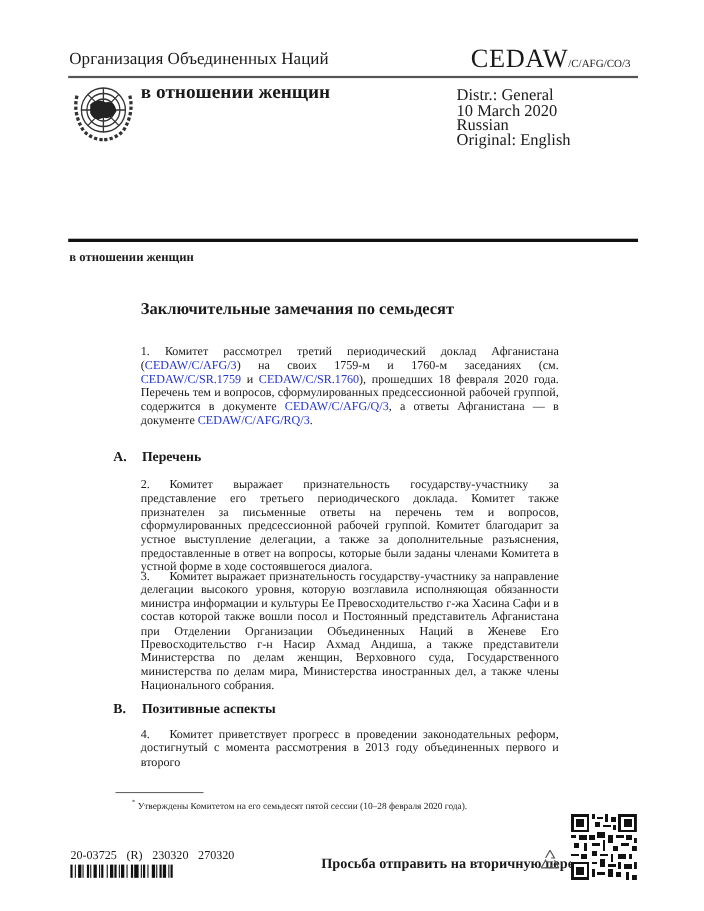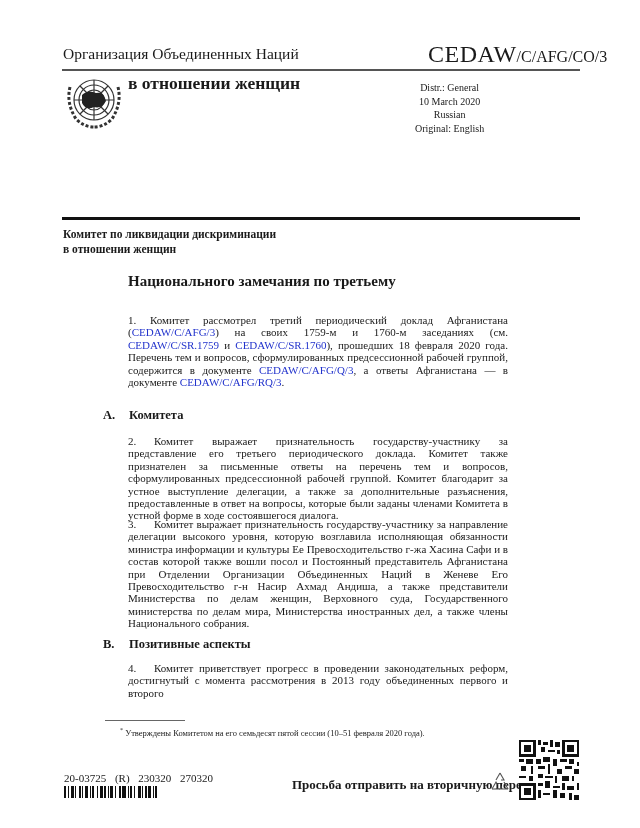--- a/index.html
+++ b/index.html
@@ -1,25 +1,25 @@
 <!DOCTYPE html>
 <html><head>
 <meta charset="utf-8">
 <style>
   html, body { margin:0; padding:0; background:#ffffff; }
   body { width:640px; height:828px; position:relative; overflow:hidden; font-family:"Liberation Serif", "DejaVu Serif", serif; color:#1a1a1a; }
   .abs { position:absolute; }
   .org { left:63px; top:45px; font-size:15.5px; }
   .symbol { left:428px; top:41px; white-space:nowrap; }
   .symbol .big { font-size:24px; letter-spacing:0.5px; }
-  .symbol .small { font-size:16px; }
+  .symbol .small { font-size:10px; }
   .rule-top { left:62px; top:69px; width:518px; height:2px; background:#555; }
   .logo { left:62px; top:73px; width:64px; height:58px; }
   .conv-title { left:128px; top:74px; font-size:17.5px; font-weight:bold; line-height:19px; }
-  .distr { left:415px; top:81px; font-size:10px; line-height:13.5px;text-align:center; }
+  .distr { left:415px; top:81px; font-size:15px; line-height:13.5px; }
   .rule-thick { left:62px; top:217px; width:518px; height:3px; background:#111; }
   .committee { left:63px; top:227px; font-size:11.5px; font-weight:bold; line-height:15px; }
   .doc-title { left:128px; top:272px; font-size:15px; font-weight:bold; line-height:18px; }
   .doc-title sup { font-size:7px; font-weight:normal; }
   .para { left:128px; width:380px; font-size:11px; line-height:12.4px; text-align:justify; }
   .para .num { display:inline-block; }
   .p1 { top:314px; }
   .p2 { top:435px; }
   .p3 { top:518px; }
   .p4 { top:662px; }
@@ -74,55 +74,54 @@
 <div class="abs distr">
   <div>Distr.: General</div>
   <div>10 March 2020</div>
   <div>Russian</div>
   <div>Original: English</div>
 </div>
 
 <div class="abs rule-thick"></div>
 
 <div class="abs committee">
-  <div>Комитет по ликвидации дискриминации</div>
   <div>в отношении женщин</div>
 </div>
 
 <div class="abs doc-title">
-  <div>Национального замечания по третьему</div>
+  <div>Заключительные замечания по семьдесят</div>
 </div>
 
 <div class="abs para p1">
   <span class="num">1.</span><span> Комитет рассмотрел третий периодический доклад Афганистана (</span><a class="lnk">CEDAW/C/AFG/3</a><span>) на своих 1759-м и 1760-м заседаниях (см. </span><a class="lnk">CEDAW/C/SR.1759</a><span> и </span><a class="lnk">CEDAW/C/SR.1760</a><span>), прошедших 18 февраля 2020 года. Перечень тем и вопросов, сформулированных предсессионной рабочей группой, содержится в документе </span><a class="lnk">CEDAW/C/AFG/Q/3</a><span>, а ответы Афганистана — в документе </span><a class="lnk">CEDAW/C/AFG/RQ/3</a><span>.</span>
 </div>
 
 <div class="abs sec secA">
-  <span class="letter">A.</span><span>Комитета</span>
+  <span class="letter">A.</span><span>Перечень</span>
 </div>
 
 <div class="abs para p2">
   <span class="num" style="width:26px">2.</span><span>Комитет выражает признательность государству-участнику за представление его третьего периодического доклада. Комитет также признателен за письменные ответы на перечень тем и вопросов, сформулированных предсессионной рабочей группой. Комитет благодарит за устное выступление делегации, а также за дополнительные разъяснения, предоставленные в ответ на вопросы, которые были заданы членами Комитета в устной форме в ходе состоявшегося диалога.</span>
 </div>
 
 <div class="abs para p3">
   <span class="num" style="width:26px">3.</span><span>Комитет выражает признательность государству-участнику за направление делегации высокого уровня, которую возглавила исполняющая обязанности министра информации и культуры Ее Превосходительство г-жа Хасина Сафи и в состав которой также вошли посол и Постоянный представитель Афганистана при Отделении Организации Объединенных Наций в Женеве Его Превосходительство г-н Насир Ахмад Андиша, а также представители Министерства по делам женщин, Верховного суда, Государственного министерства по делам мира, Министерства иностранных дел, а также члены Национального собрания.</span>
 </div>
 
 <div class="abs sec secB">
   <span class="letter">B.</span><span>Позитивные аспекты</span>
 </div>
 
 <div class="abs para p4">
   <span class="num" style="width:26px">4.</span><span>Комитет приветствует прогресс в проведении законодательных реформ, достигнутый с момента рассмотрения в 2013 году объединенных первого и второго</span>
 </div>
 
 <div class="abs fn-rule"></div>
 <div class="abs fn">
-  <sup>*</sup><span> Утверждены Комитетом на его семьдесят пятой сессии (10–51 февраля 2020 года).</span>
+  <sup>*</sup><span> Утверждены Комитетом на его семьдесят пятой сессии (10–28 февраля 2020 года).</span>
 </div>
 
 <div class="abs job">
   <span>20-03725 (R)</span>
   <span>230320</span>
   <span>270320</span>
 </div>
 
 <div class="abs barcode">
   <span style="width:2px;margin-right:2px"></span>

